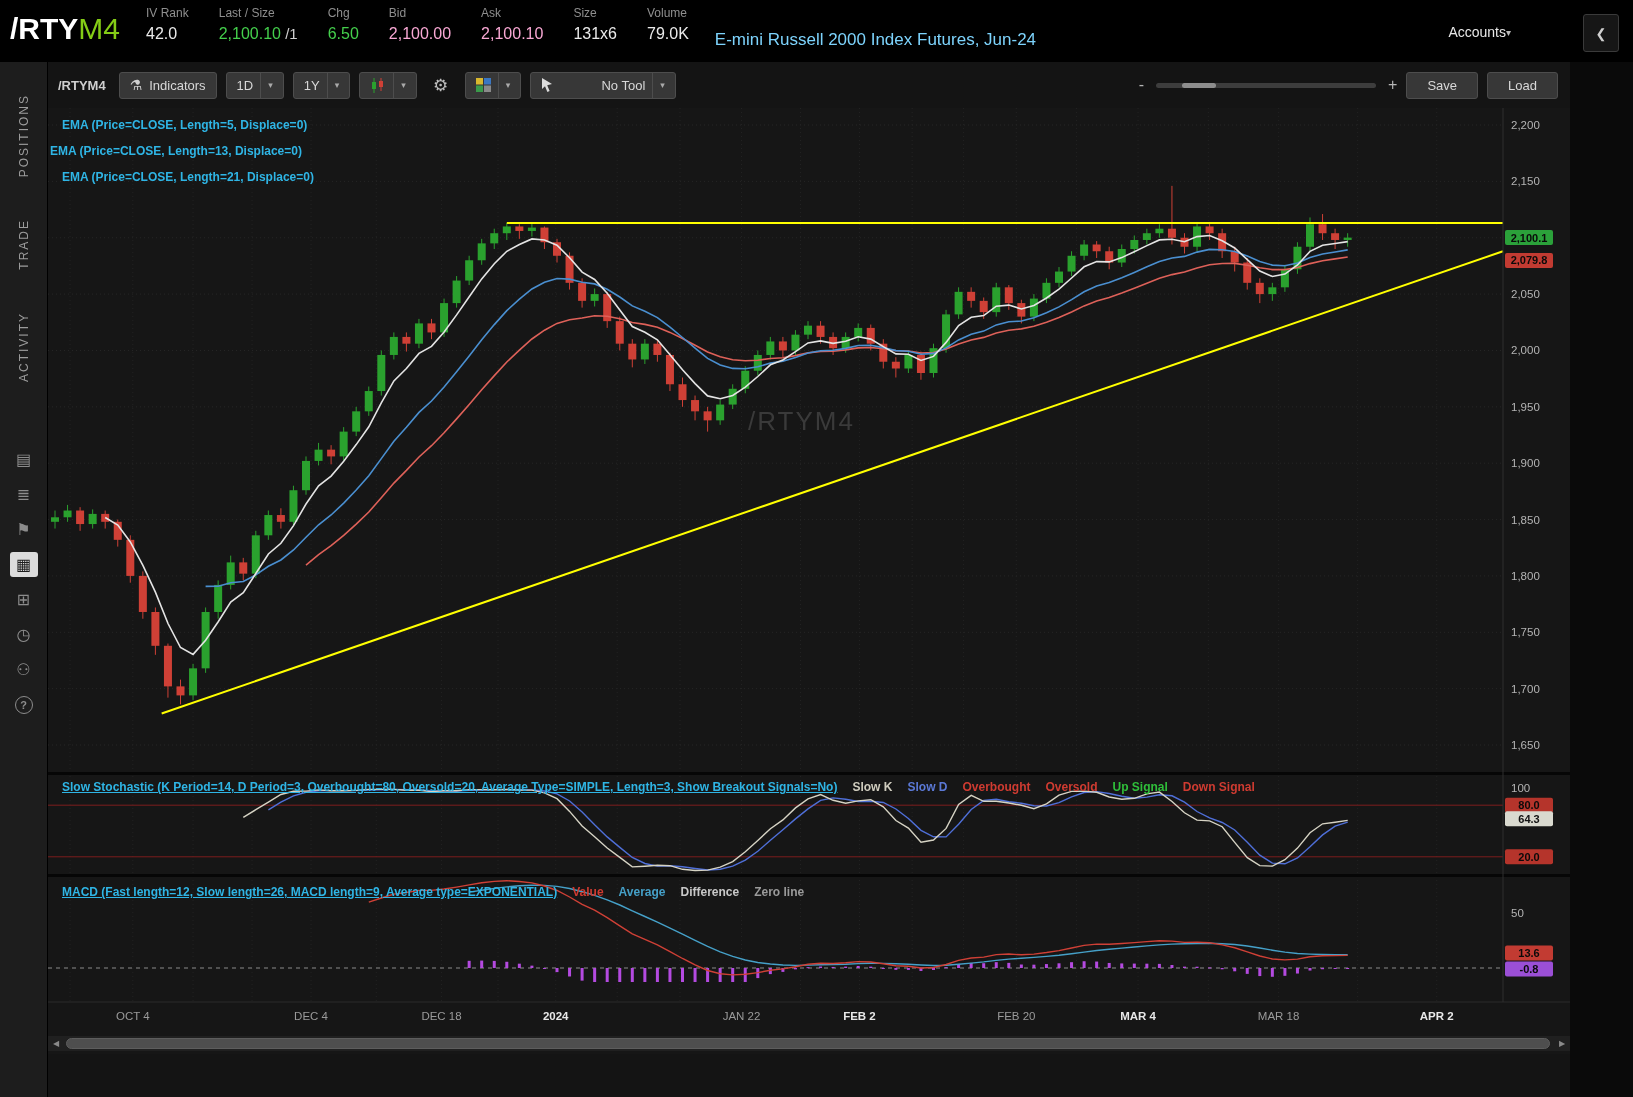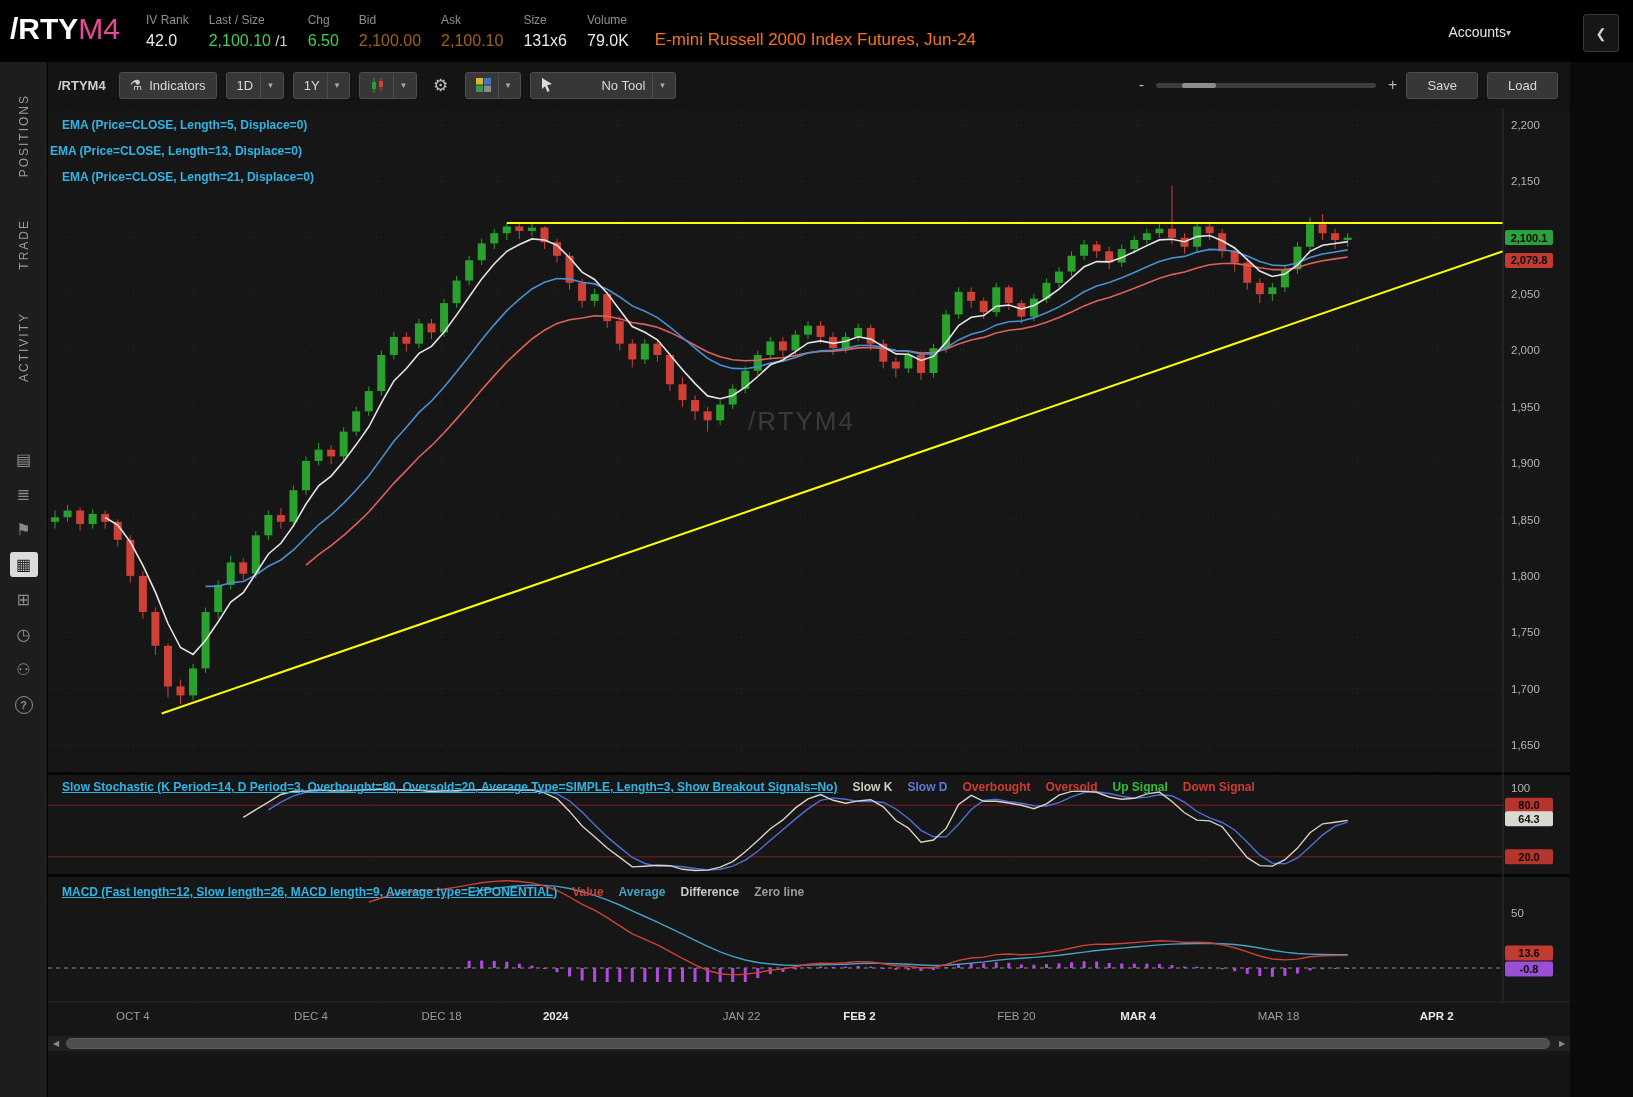--- a/index.html
+++ b/index.html
@@ -7,28 +7,28 @@
     font-family:"Liberation Sans",sans-serif;color:#ddd}
   svg text{font-family:"Liberation Sans",sans-serif}
 
   .app{position:relative;width:1633px;height:1097px;background:#141414}
 
   
   .header{position:absolute;left:0;top:0;width:1633px;height:62px;background:#000;
     display:flex;align-items:flex-start;padding:6px 8px 0 10px;gap:26px}
   .sym{margin-top:6px;white-space:nowrap}
   .sym-root{font-size:30px;font-weight:bold;color:#fff}
-  .sym-suffix{font-size:30px;color:#ec4899}
-  .hdr-fields{display:flex;gap:20px;margin-top:7px}
+  .sym-suffix{font-size:30px;color:#84cc16}
+  .hdr-fields{display:flex;gap:30px;margin-top:0}
   .hf{display:flex;flex-direction:column;gap:5px;white-space:nowrap}
   .hf-label{font-size:12px;color:#8f8f8f}
   .hf-value{font-size:16px}
   .hf-suffix{color:#cfcfcf;font-size:15px}
-  .v-green{color:#44cf4c}.v-red{color:#a16207}.v-white{color:#eaeaea}
-  .hdr-desc{margin-top:24px;font-size:17px;color:#f97316;white-space:nowrap}
+  .v-green{color:#44cf4c}.v-red{color:#f9a8d4}.v-white{color:#eaeaea}
+  .hdr-desc{margin-top:24px;font-size:17px;color:#7dd3fc;white-space:nowrap}
   .accounts{margin-left:auto;margin-top:18px;font-size:14px;color:#e8e8e8;
     display:flex;align-items:center;cursor:pointer;white-space:nowrap}
   .accounts .chev{font-size:10px;color:#bbb}
   .collapse-btn{margin:8px 6px 0 46px;width:36px;height:38px;background:#161616;
     border:1px solid #3a3a3a;border-radius:3px;color:#cfcfcf;font-size:13px;cursor:pointer}
 
   
   .sidebar{position:absolute;left:0;top:62px;width:48px;height:1035px;background:#1d1d1d;
     border-right:1px solid #000}
   .side-tabs{display:flex;flex-direction:column;align-items:center;padding-top:32px}

